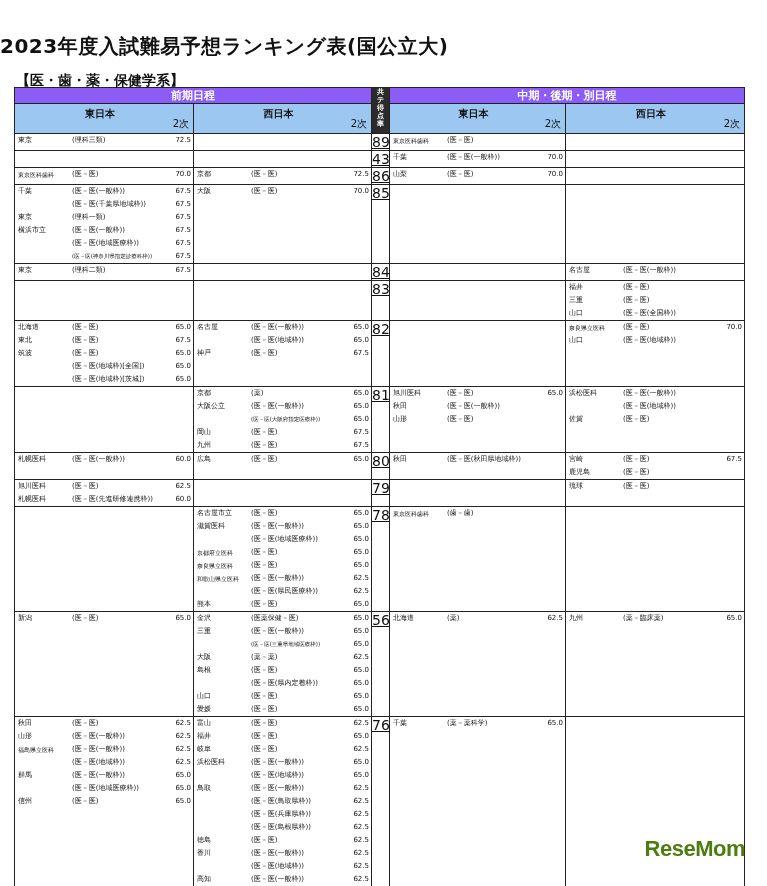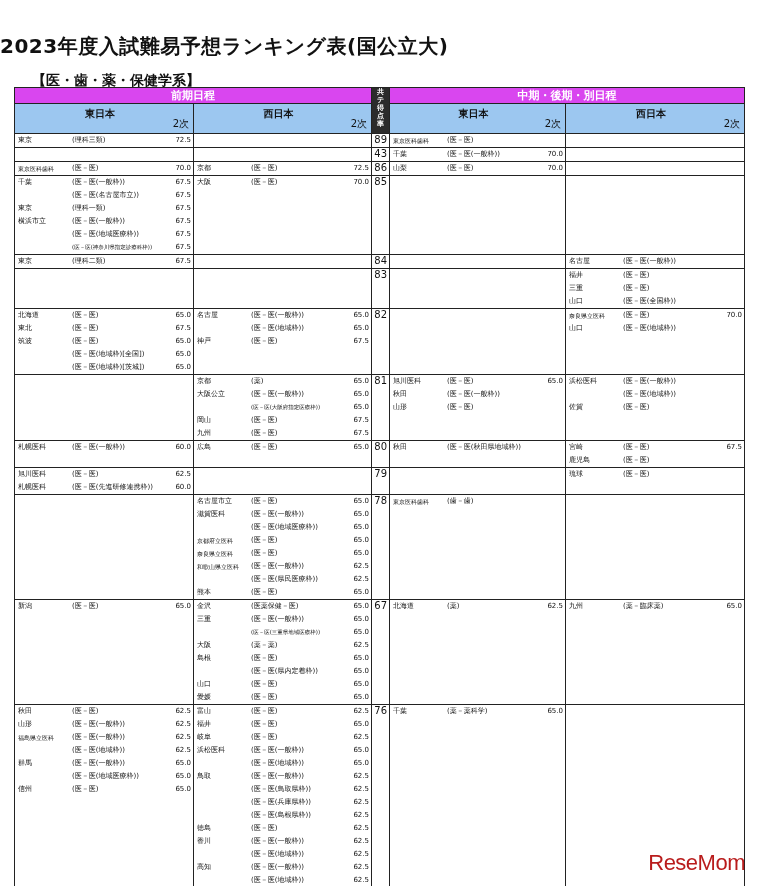--- a/index.html
+++ b/index.html
@@ -1,41 +1,41 @@
 <!DOCTYPE html>
 <html><head>
 <meta charset="utf-8">
 <style>
   html, body { margin: 0; padding: 0; background: #ffffff; }
   body { width: 767px; height: 886px; position: relative; overflow: hidden;
          font-family: "DejaVu Sans", "Liberation Sans", sans-serif; color: #111; }
   .title { position: absolute; top: 33px; left: 0; width: 767px; text-align: left;
            font-size: 20px; font-weight: bold; letter-spacing: 0.5px; }
-  .section { position: absolute; top: 72px; left: 32px; font-size: 14px; font-weight: bold; }
+  .section { position: absolute; top: 72px; left: 16px; font-size: 14px; font-weight: bold; }
   table.rank { position: absolute; top: 87px; left: 14px; width: 730px;
                border-collapse: collapse; table-layout: fixed; font-size: 7px; }
   table.rank td, table.rank th { border: 1px solid #222; padding: 0; vertical-align: top; }
   col.c-e { width: 179px; } col.c-w { width: 178px; } col.c-s { width: 18px; }
   col.c-e2 { width: 176px; } col.c-w2 { width: 179px; }
-  th.phase { background: #d946ef; color: #fff; font-size: 11px; height: 14px; font-weight: bold;
+  th.phase { background: #8b5cf6; color: #fff; font-size: 11px; height: 14px; font-weight: bold;
              text-align: center; border-color: #222; }
   th.region { background: #9cc7f0; height: 29px; font-size: 10px; font-weight: bold; position: relative; }
   th.region .rname { position: absolute; top: 3px; left: 0; right: 8px; }
   th.region .rsub { position: absolute; bottom: 2px; right: 4px; font-size: 10px; font-weight: normal; }
   th.score-head { background: #2b2b2b; color: #fff; font-size: 7px; line-height: 8px;
                   text-align: center; vertical-align: middle; }
-  td.score { text-align: right; font-size: 10px; padding-right: 2px !important; background: #fff; }
+  td.score { text-align: right; font-size: 14px; padding-right: 2px !important; background: #fff; text-decoration: underline; }
   .entry { display: flex; height: 13px; line-height: 13px; white-space: nowrap; }
   .entry .u { width: 54px; padding-left: 3px; overflow: hidden; }
   .entry .u.small { font-size: 6px; }
   .entry .d { flex: 1; overflow: hidden; }
   .entry .d.small { font-size: 5.5px; }
   .entry .v { width: 26px; text-align: right; padding-right: 2px; }
-  .watermark { position: absolute; right: 22px; bottom: 10px; font-size: 22px; font-weight: normal;
-               color: #b91c1c; letter-spacing: -0.5px; font-family: "Liberation Sans", sans-serif; }
+  .watermark { position: absolute; right: 22px; bottom: 24px; font-size: 22px; font-weight: bold;
+               color: #4d7c0f; letter-spacing: -0.5px; font-family: "Liberation Sans", sans-serif; }
 </style>
 </head>
 <body>
 
 <div class="title">2023年度入試難易予想ランキング表(国公立大)</div>
 <div class="section">【医・歯・薬・保健学系】</div>
 
 <table class="rank">
   <colgroup>
     <col class="c-e">
@@ -129,21 +129,21 @@
       </tr>
       <tr style="height: 78px;">
         <td>
           <div class="entry">
             <span class="u">千葉</span>
             <span class="d">(医－医(一般枠))</span>
             <span class="v">67.5</span>
           </div>
           <div class="entry">
             <span class="u"></span>
-            <span class="d">(医－医(名古屋市立))</span>
+            <span class="d">(医－医(千葉県地域枠))</span>
             <span class="v">67.5</span>
           </div>
           <div class="entry">
             <span class="u">東京</span>
             <span class="d">(理科一類)</span>
             <span class="v">67.5</span>
           </div>
           <div class="entry">
             <span class="u">横浜市立</span>
             <span class="d">(医－医(一般枠))</span>
@@ -495,21 +495,21 @@
             <span class="u">山口</span>
             <span class="d">(医－医)</span>
             <span class="v">65.0</span>
           </div>
           <div class="entry">
             <span class="u">愛媛</span>
             <span class="d">(医－医)</span>
             <span class="v">65.0</span>
           </div>
         </td>
-        <td class="score">67</td>
+        <td class="score">56</td>
         <td>
           <div class="entry">
             <span class="u">北海道</span>
             <span class="d">(薬)</span>
             <span class="v">62.5</span>
           </div>
         </td>
         <td>
           <div class="entry">
             <span class="u">九州</span>

